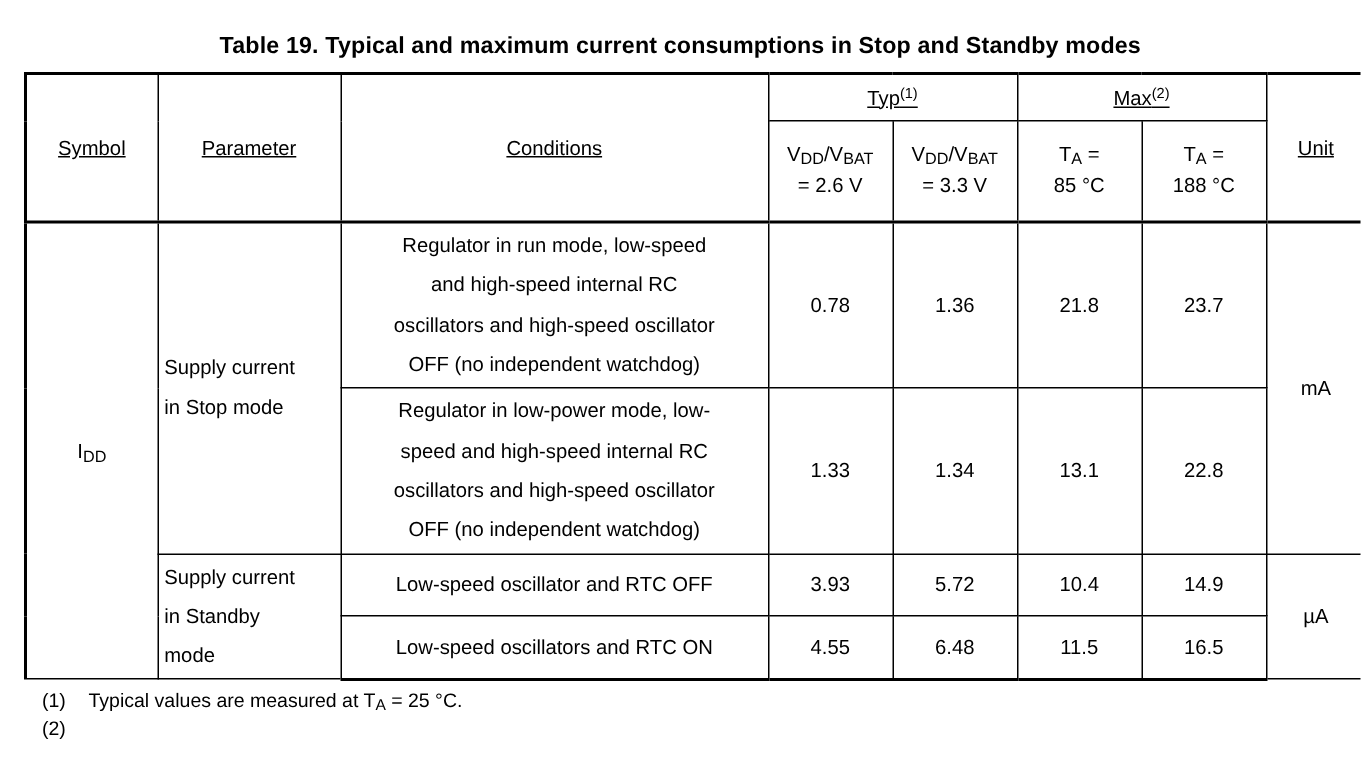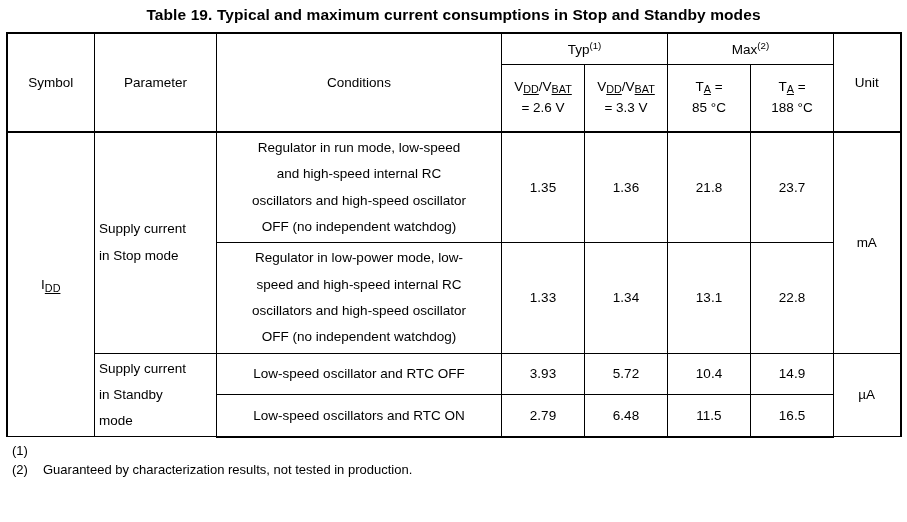--- a/index.html
+++ b/index.html
@@ -13,21 +13,21 @@
     font-family: "Liberation Sans", sans-serif;
     color: #000000;
     position: relative;
     overflow: hidden;
   }
   .page {
     width: 907px;
     height: 522px;
     position: relative;
     box-sizing: border-box;
-    padding: 0;
+    padding: 16px;
   }
   .table-caption {
     text-align: center;
     font-weight: bold;
     font-size: 15.5px;
     padding: 6px 0 8px 0;
     letter-spacing: 0.1px;
   }
   table.spec {
     border-collapse: collapse;
@@ -45,20 +45,21 @@
   .outer-left { border-left: 2px solid #000 !important; margin-top: 48px; }
   .outer-right { border-right: 2px solid #000 !important; }
   .outer-top { border-top: 2px solid #000 !important; }
   .outer-bottom { border-bottom: 2px solid #000 !important; }
   .hdr {
     text-align: center;
     font-weight: bold;
   }
   .hdr-group {
     height: 26px;
+    text-decoration: underline;
   }
   .sub-hdr {
     text-align: center;
     font-weight: bold;
     line-height: 1.55;
     height: 62px;
   }
   .cell-center { text-align: center; }
   .cond {
     text-align: center;
@@ -78,21 +79,20 @@
     top: 0.22em;
   }
   sup {
     font-size: 0.72em;
     vertical-align: baseline;
     position: relative;
     top: -0.45em;
   }
   .smallcap {
     font-size: 0.8em;
-    text-decoration: underline;
   }
   .footnotes {
     margin: 4px 0 0 12px;
     font-size: 13px;
     line-height: 1.45;
   }
   .footnote-row {
     display: flex;
     gap: 7px;
   }
@@ -158,21 +158,21 @@
         <td class="param outer-top" rowspan="2">
           <span>Supply current</span><br>
           <span>in Stop mode</span>
         </td>
         <td class="cond outer-top">
           <span>Regulator in run mode, low-speed</span><br>
           <span>and high-speed internal RC</span><br>
           <span>oscillators and high-speed oscillator</span><br>
           <span>OFF (no independent watchdog)</span>
         </td>
-        <td class="cell-center outer-top">1.35</td>
+        <td class="cell-center outer-top">0.78</td>
         <td class="cell-center outer-top">1.36</td>
         <td class="cell-center outer-top">21.8</td>
         <td class="cell-center outer-top">23.7</td>
         <td class="cell-center outer-top outer-right" rowspan="2">mA</td>
       </tr>
       <tr>
         <td class="cond">
           <span>Regulator in low-power mode, low-</span><br>
           <span>speed and high-speed internal RC</span><br>
           <span>oscillators and high-speed oscillator</span><br>
@@ -191,31 +191,31 @@
         </td>
         <td class="cond" style="line-height:1.6;">Low-speed oscillator and RTC OFF</td>
         <td class="cell-center">3.93</td>
         <td class="cell-center">5.72</td>
         <td class="cell-center">10.4</td>
         <td class="cell-center">14.9</td>
         <td class="cell-center outer-right" rowspan="2">µA</td>
       </tr>
       <tr>
         <td class="cond outer-bottom" style="line-height:1.6;">Low-speed oscillators and RTC ON</td>
-        <td class="cell-center outer-bottom">2.79</td>
+        <td class="cell-center outer-bottom">4.55</td>
         <td class="cell-center outer-bottom">6.48</td>
         <td class="cell-center outer-bottom">11.5</td>
         <td class="cell-center outer-bottom">16.5</td>
       </tr>
     </tbody>
   </table>
 
   <div class="footnotes">
     <div class="footnote-row">
       <span class="footnote-num">(1)</span>
+      <span><span>Typical values are measured at T</span><sub class="smallcap">A</sub><span> = 25 °C.</span></span>
     </div>
     <div class="footnote-row">
       <span class="footnote-num">(2)</span>
-      <span><span>Guaranteed by characterization results, not tested in production.</span></span>
     </div>
   </div>
 
 </div>
 
 </body></html>

